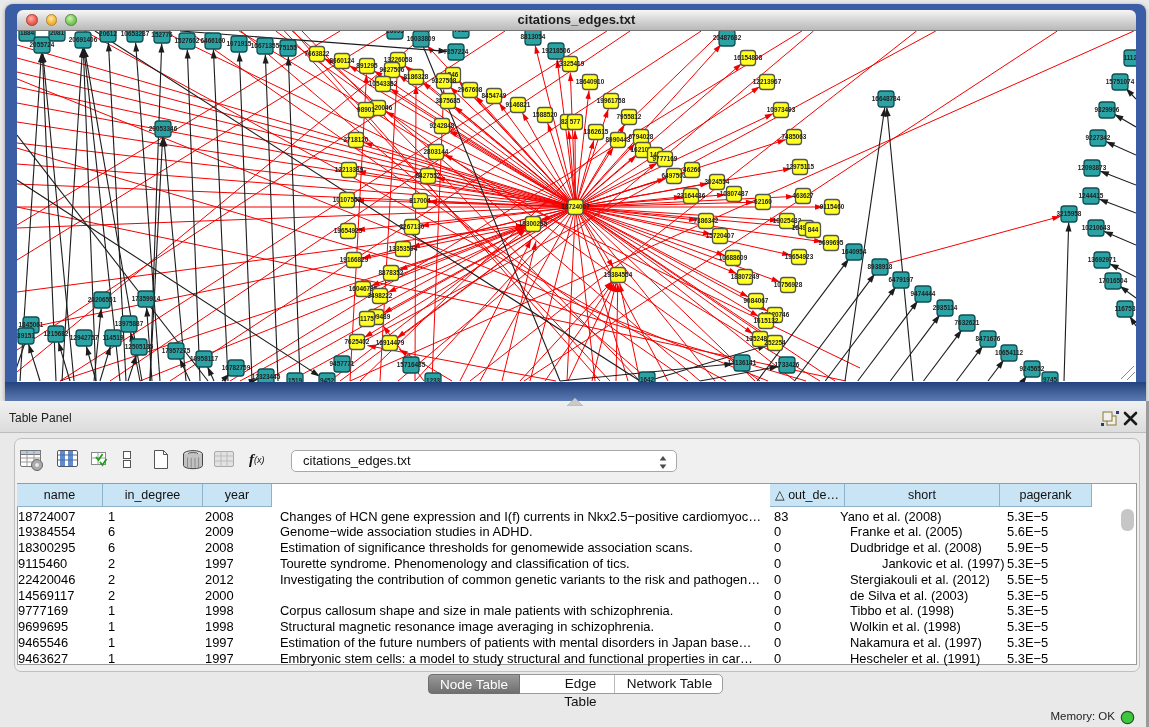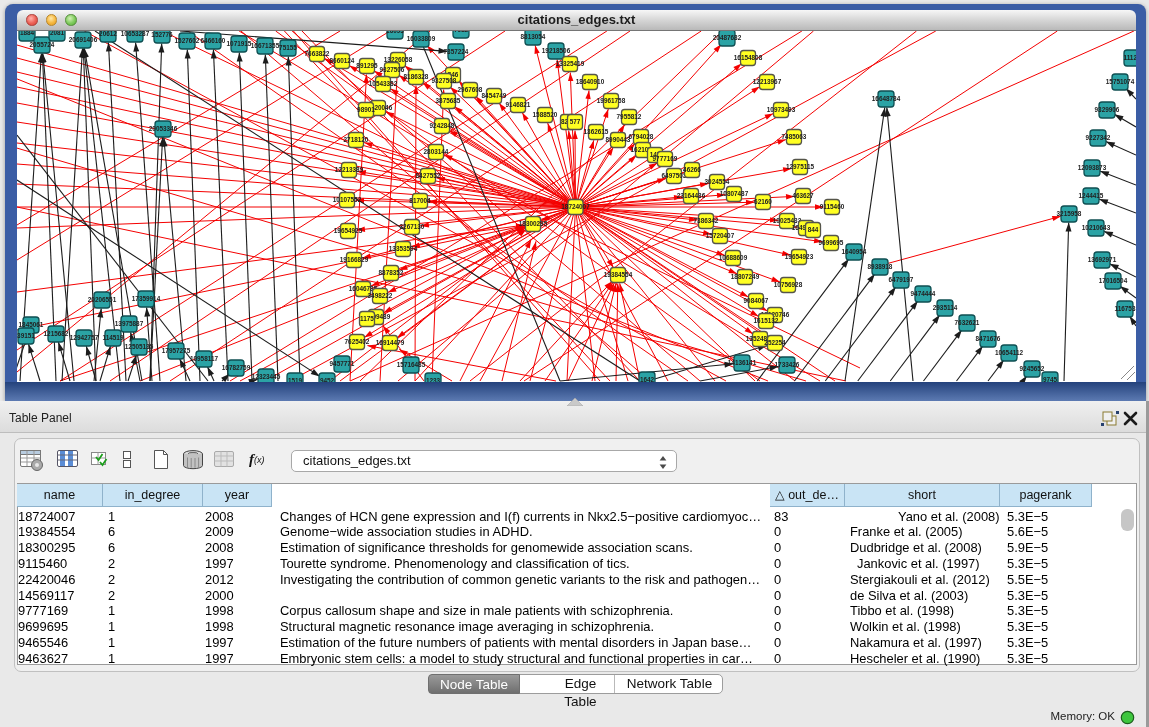--- a/index.html
+++ b/index.html
@@ -768,21 +768,21 @@
 <div class="hcell" style="left:203px;width:69px;">year</div>
 <div class="hcell" style="left:770px;width:75px;">△ out_de…</div>
 <div class="hcell" style="left:845px;width:155px;">short</div>
 <div class="hcell" style="left:1000px;width:92px;">pagerank</div>
 <div class="trow" style="top:507.5px">
 <span style="left:18px">18724007</span>
       <span style="left:108px">1</span>
       <span style="left:205px">2008</span>
 <span style="left:280px">Changes of HCN gene expression and I(f) currents in Nkx2.5−positive cardiomyoc…</span>
       <span style="left:774px">83</span>
-      <span style="left:898px">Yano et al. (2008)</span>
+      <span style="left:840px">Yano et al. (2008)</span>
 <span style="left:1007px">5.3E−5</span>
     </div>
 <div class="trow" style="top:523.3px">
 <span style="left:18px">19384554</span>
       <span style="left:108px">6</span>
       <span style="left:205px">2009</span>
 <span style="left:280px">Genome−wide association studies in ADHD.</span>
       <span style="left:774px">0</span>
       <span style="left:850px">Franke et al. (2005)</span>
 <span style="left:1007px">5.6E−5</span>
@@ -795,21 +795,21 @@
       <span style="left:774px">0</span>
       <span style="left:850px">Dudbridge et al. (2008)</span>
 <span style="left:1007px">5.9E−5</span>
     </div>
 <div class="trow" style="top:554.9px">
 <span style="left:18px">9115460</span>
       <span style="left:108px">2</span>
       <span style="left:205px">1997</span>
 <span style="left:280px">Tourette syndrome. Phenomenology and classification of tics.</span>
       <span style="left:774px">0</span>
-      <span style="left:857px">Jankovic et al. (1997)</span>
+      <span style="left:882px">Jankovic et al. (1997)</span>
 <span style="left:1007px">5.3E−5</span>
     </div>
 <div class="trow" style="top:570.7px">
 <span style="left:18px">22420046</span>
       <span style="left:108px">2</span>
       <span style="left:205px">2012</span>
 <span style="left:280px">Investigating the contribution of common genetic variants to the risk and pathogen…</span>
       <span style="left:774px">0</span>
       <span style="left:850px">Stergiakouli et al. (2012)</span>
 <span style="left:1007px">5.5E−5</span>
@@ -848,21 +848,21 @@
       <span style="left:774px">0</span>
       <span style="left:850px">Nakamura et al. (1997)</span>
 <span style="left:1007px">5.3E−5</span>
     </div>
 <div class="trow" style="top:649.7px">
 <span style="left:18px">9463627</span>
       <span style="left:108px">1</span>
       <span style="left:205px">1997</span>
 <span style="left:280px">Embryonic stem cells: a model to study structural and functional properties in car…</span>
       <span style="left:774px">0</span>
-      <span style="left:850px">Hescheler et al. (1990)</span>
+      <span style="left:850px">Hescheler et al. (1991)</span>
 <span style="left:1007px">5.3E−5</span>
     </div>
 <div id="vsb"></div>
 <div id="tabs">
  <div class="seg" id="seg1" style="border:1px solid #6f6f6f;margin:-1px 0 0 -1px;width:92px;height:20px;line-height:20px;">Node Table</div>
  <div class="seg" style="left:92px;width:93px;padding-left:26px;">Edge Table</div>
  <div class="seg" style="left:185px;width:110px;border-left:1px solid #b9b9b9;">Network Table</div>
 </div>
 <div id="memtxt">Memory: OK</div>
 <svg style="position:absolute;left:1120px;top:710px" width="15" height="15" viewBox="0 0 15 15">

